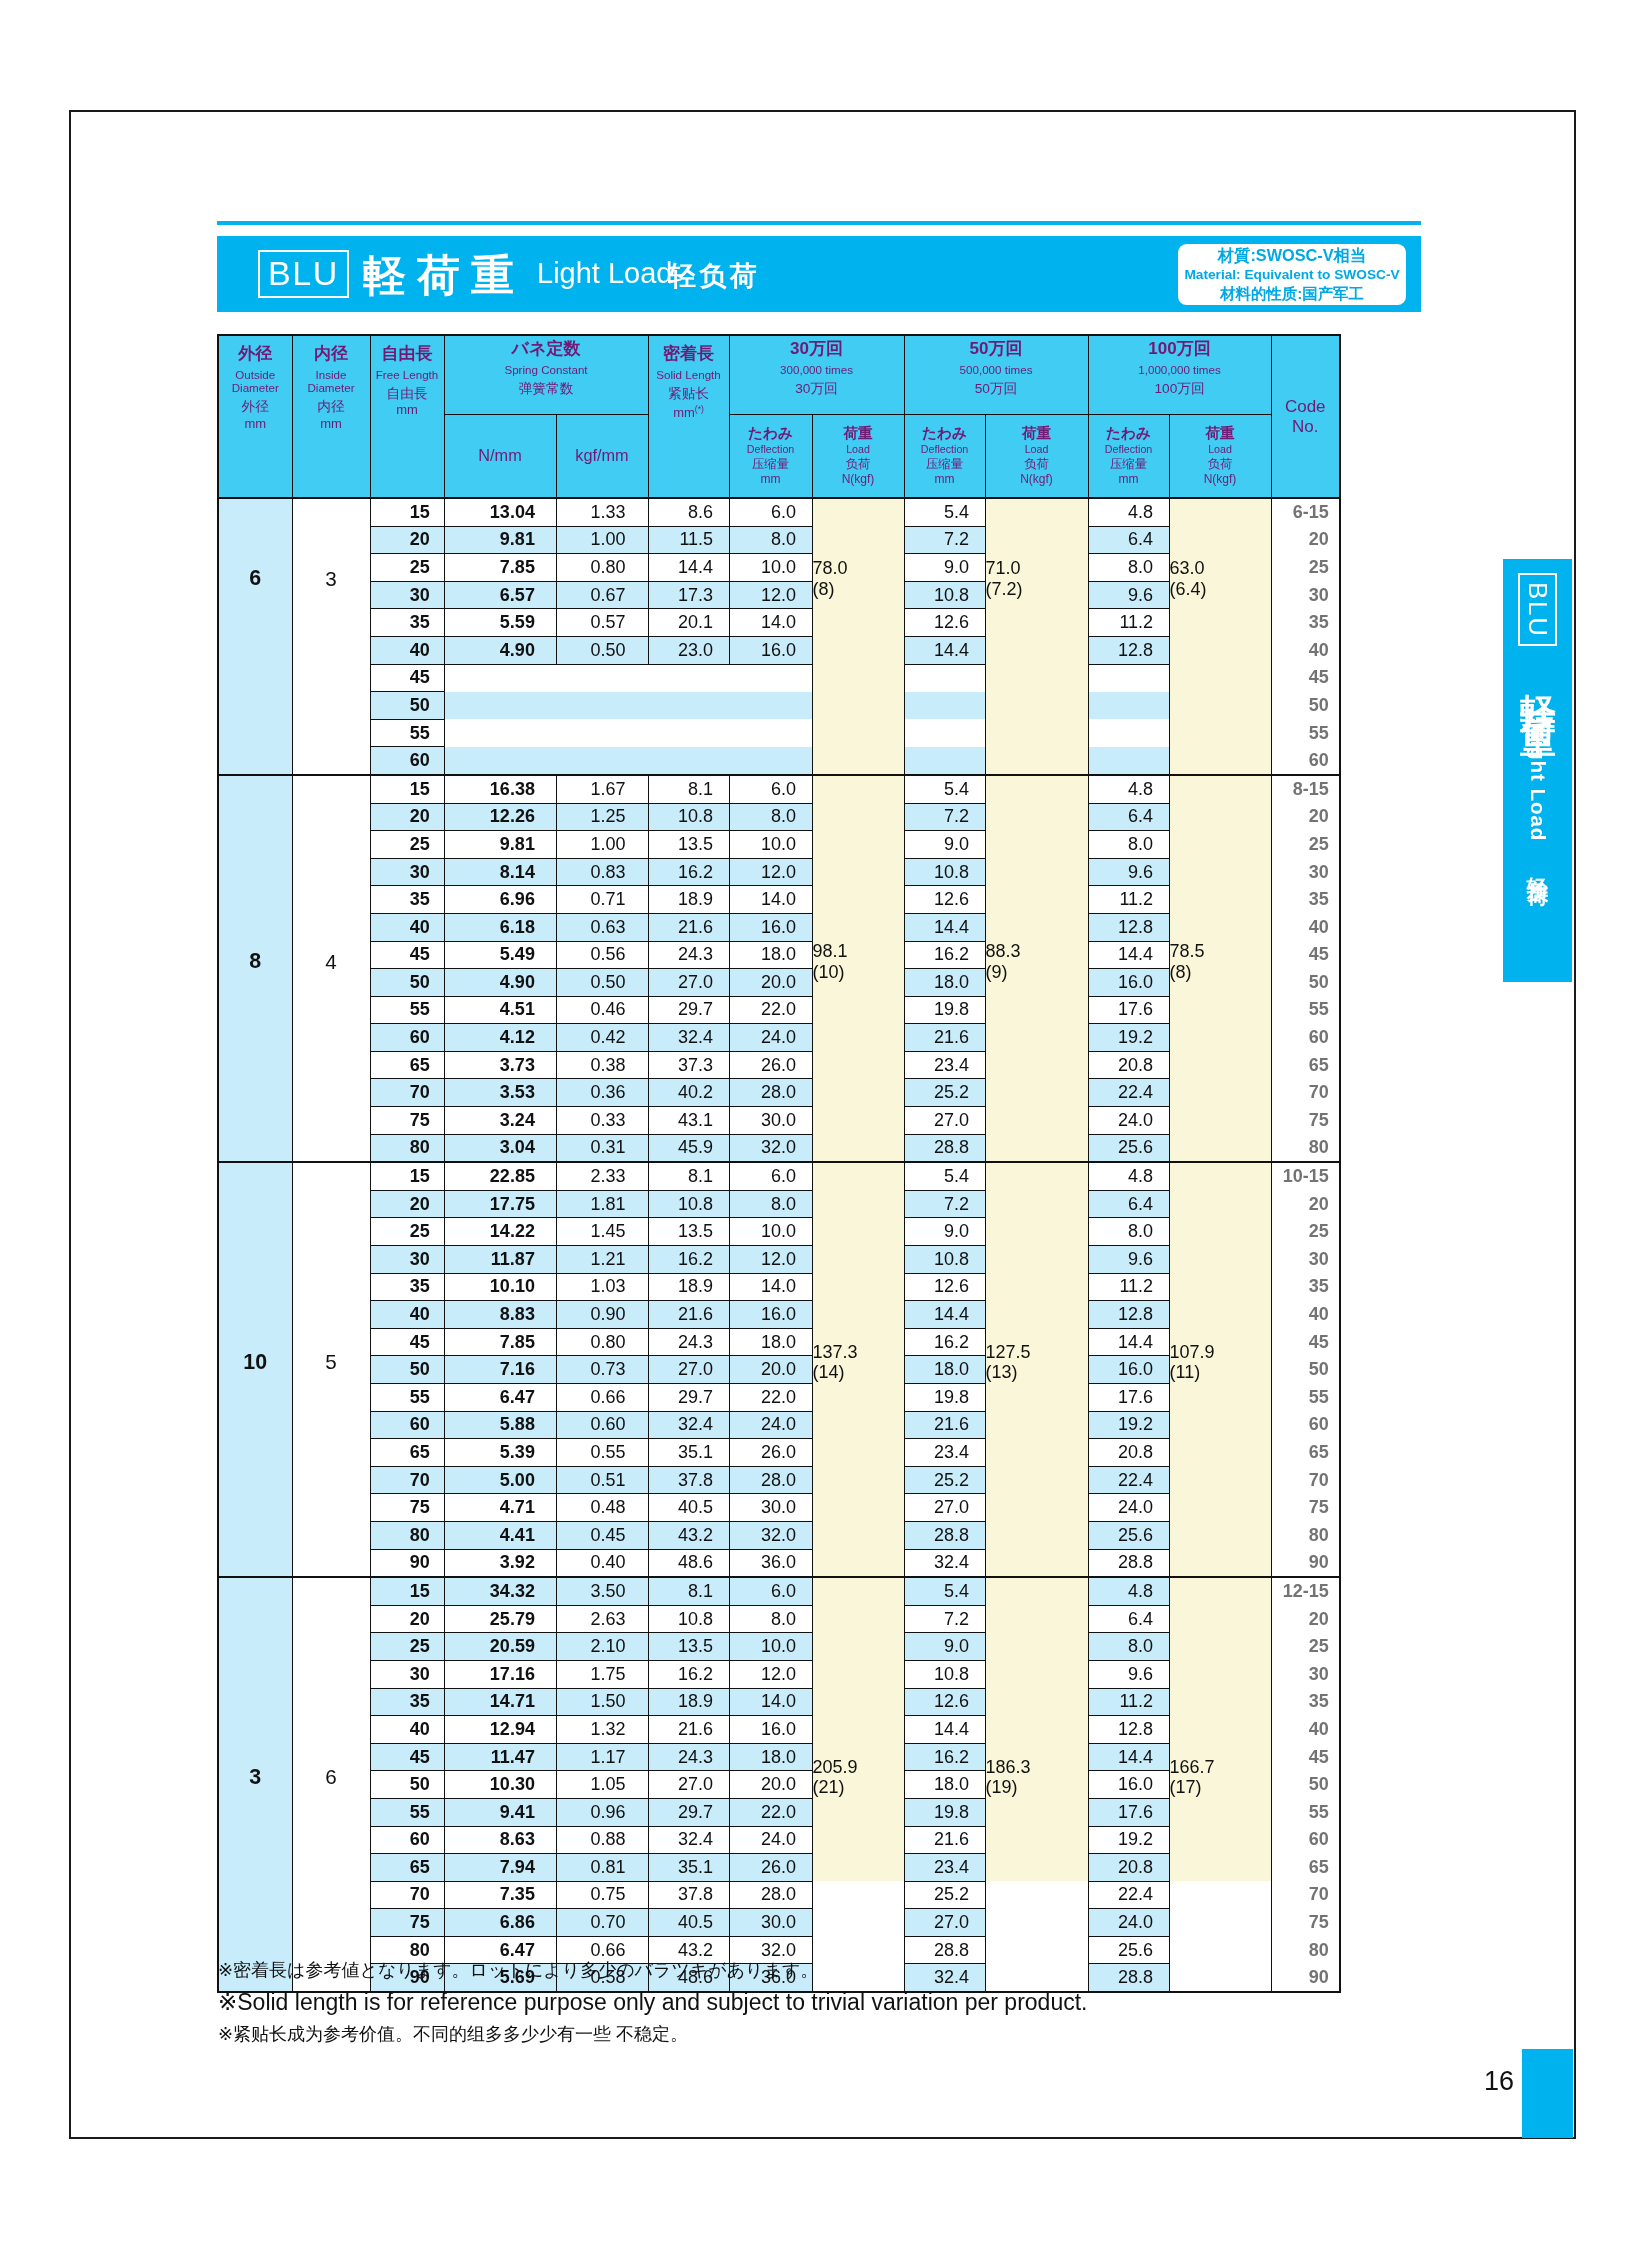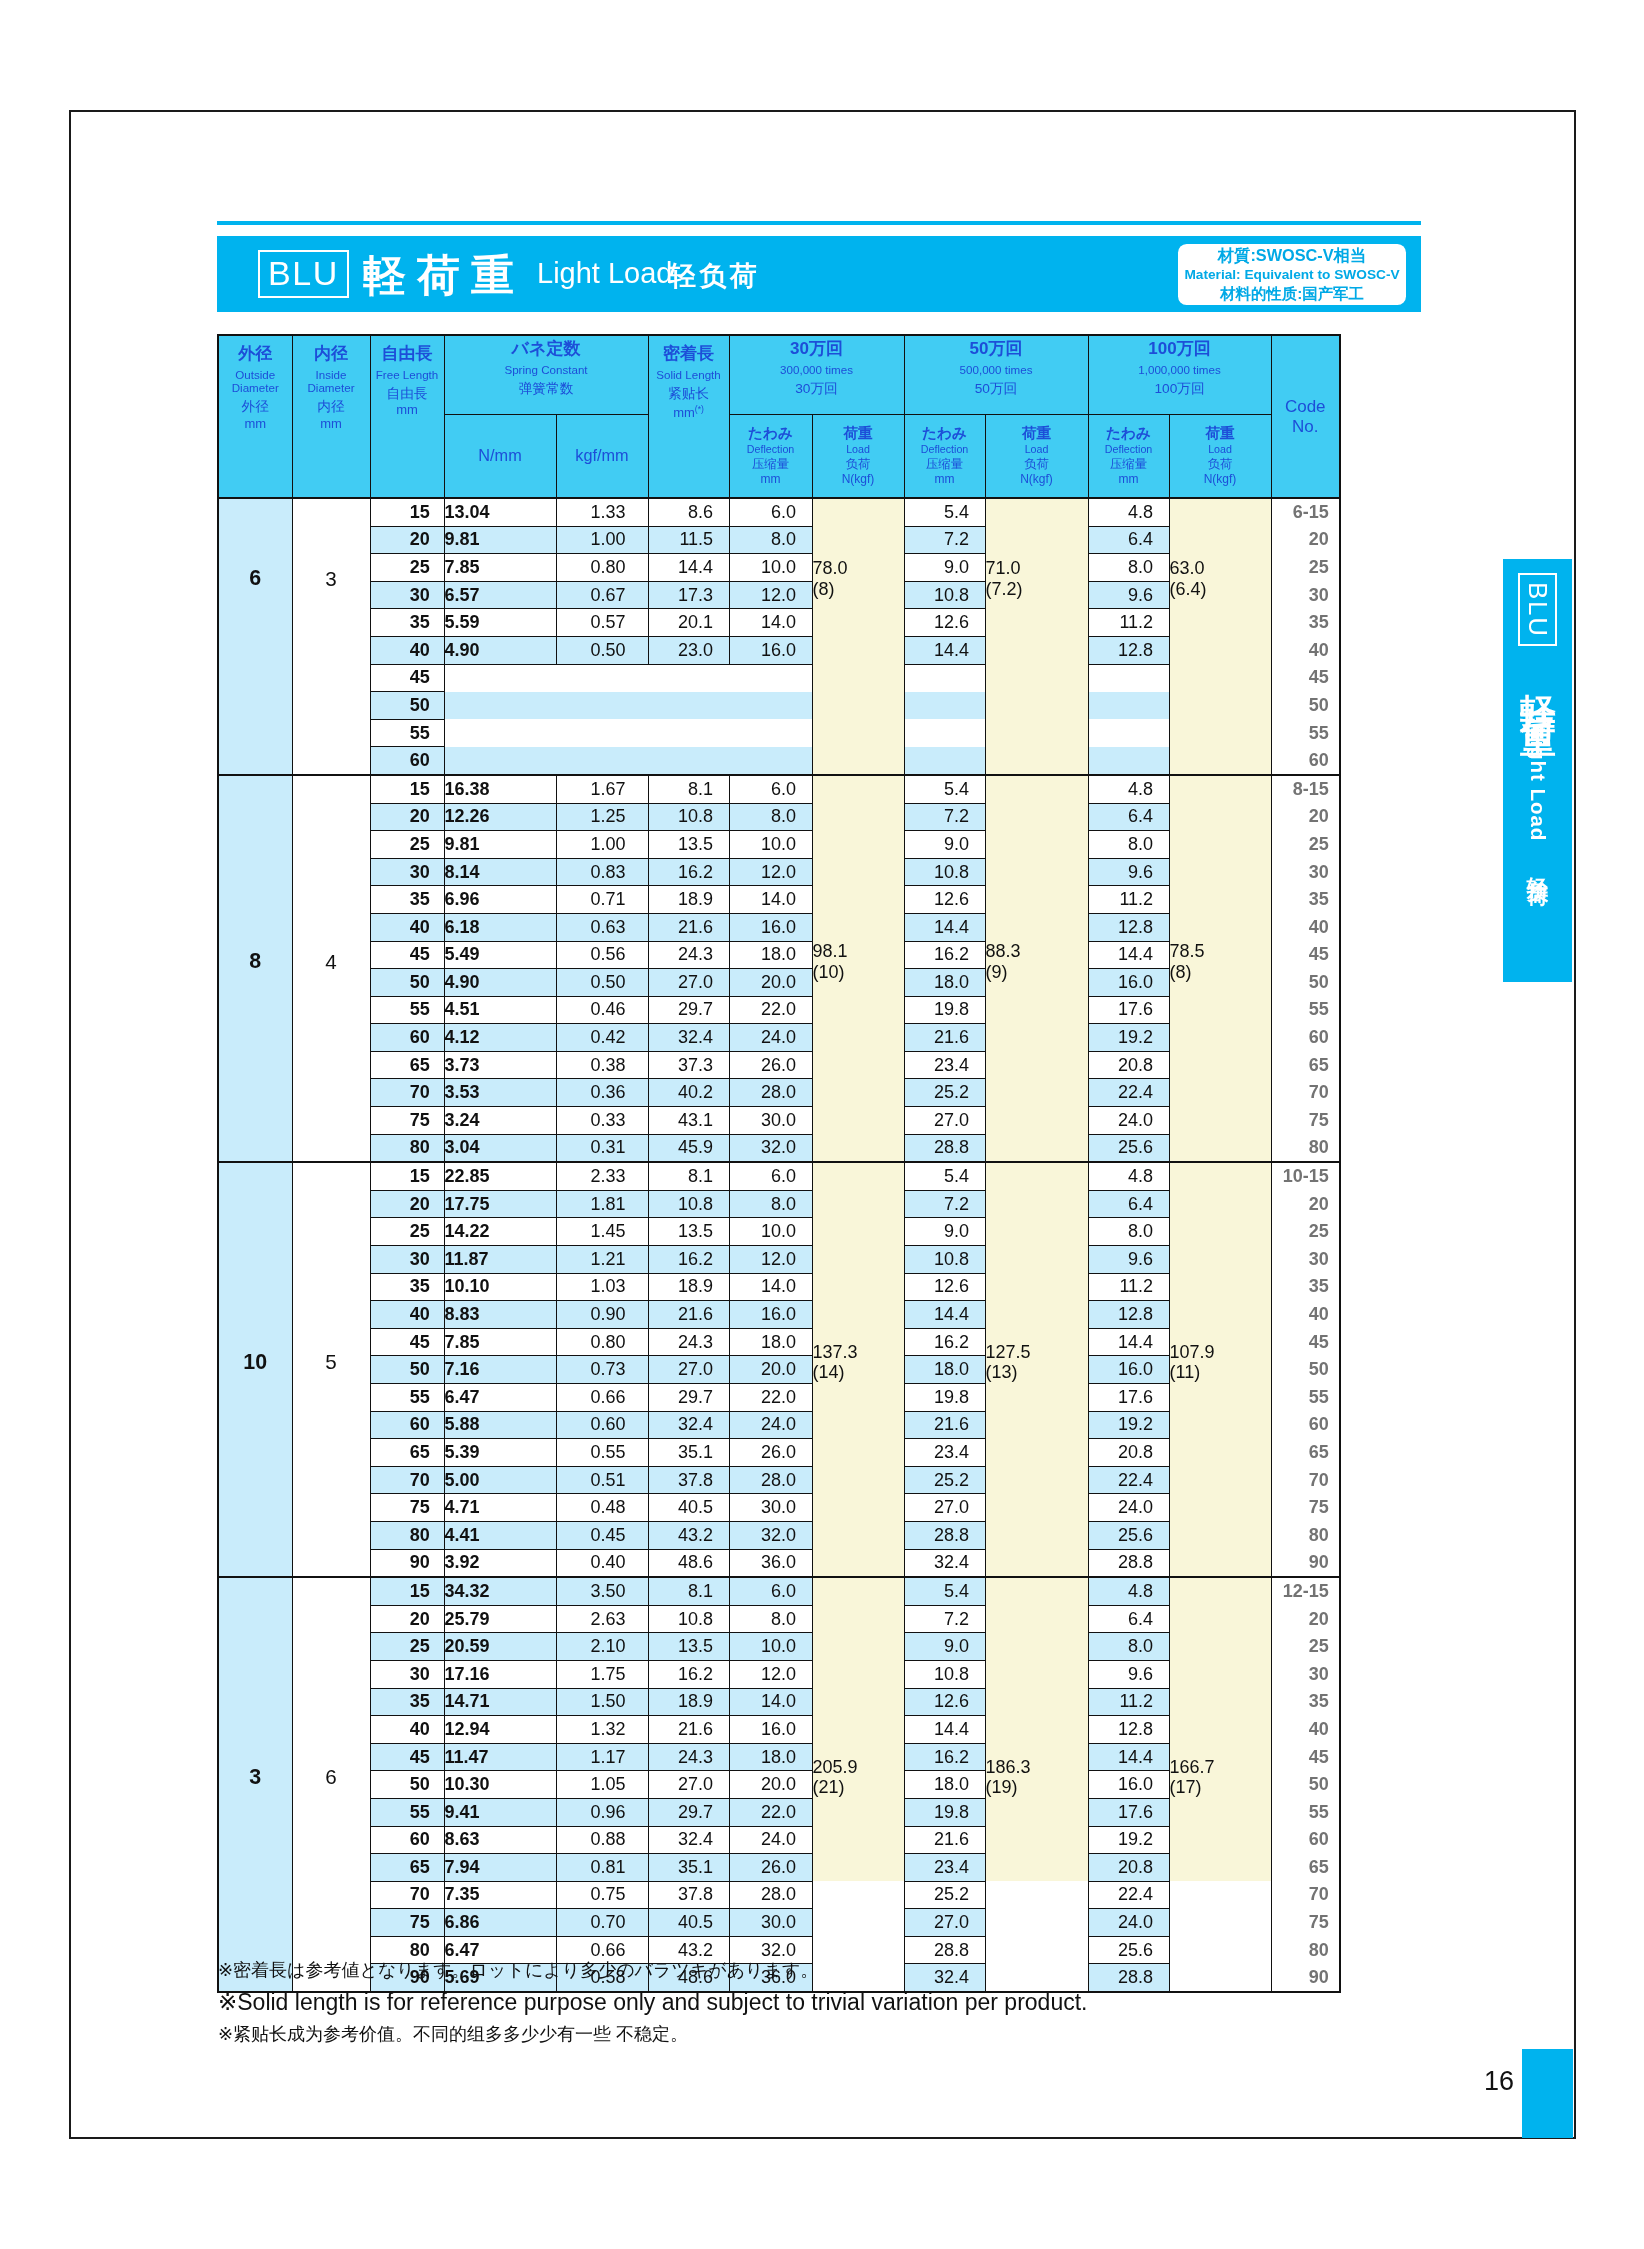--- a/index.html
+++ b/index.html
@@ -23,21 +23,21 @@
   .material-box { position:absolute; left:961px; top:7.7px; width:228px; height:61px; background:#fff; border-radius:8.6px;
                   display:flex; flex-direction:column; justify-content:center; align-items:center;
                   color:#00a9e6; font-weight:bold; text-align:center; }
   .mb1 { font-size:16.3px; line-height:19.7px; }
   .mb2 { font-size:13.7px; line-height:18px; }
   .mb3 { font-size:15.4px; line-height:19px; }
 
   
   table.spring { position:absolute; left:217px; top:334px; width:1120px; border-collapse:collapse;
                  table-layout:fixed; border:2.6px solid #111; }
-  thead th { background:#41ccf3; color:#1d4ed8; border:1.3px solid #111; padding:3.4px 1.7px; font-weight:normal; vertical-align:top; }
+  thead th { background:#41ccf3; color:#701a75; border:1.3px solid #111; padding:3.4px 1.7px; font-weight:normal; vertical-align:top; }
   thead tr.h1 { height:79px; }
   thead tr.h2 { height:84px; }
   thead tr.h2 th { border-bottom:2.6px solid #111; vertical-align:middle; }
   .hstack { display:flex; flex-direction:column; align-items:center; height:100%; padding-top:5.1px; box-sizing:border-box; }
   .hstack .unit { margin-top:auto; padding-bottom:3.4px; }
   .hl1 { font-size:17px; font-weight:bold; line-height:20.6px; }
   .hl2 { font-size:11.6px; line-height:13.7px; margin-top:2.6px; }
   .hl3 { font-size:13.7px; line-height:16.3px; margin-top:4.3px; }
   .hl4 { font-size:13px; line-height:15.4px; }
   .hl4 sup { font-size:8.6px; }
@@ -51,21 +51,21 @@
 
   tbody tr { height:26.6px; }
   tbody td { padding:0; font-size:18px; height:26.6px; overflow:visible; }
   tbody td.s { background:#fff; }
   tbody tr.alt td.s { background:#c9ecfb; }
   tbody tr.gfirst td { border-top:2.6px solid #111; }
 
   td.fl { border:1.3px solid #111; text-align:right; padding-right:13.7px; font-weight:bold;padding-left:28px; }
   td.v  { border:1.3px solid #111; }
   td.e  { border:none; }
-  td.n   { padding-right:20.6px; font-weight:bold; }
+  td.n   { text-align:right; padding-right:20.6px; font-weight:bold; }
   td.kgf { text-align:right; padding-right:22px; }
   td.sl  { text-align:right; padding-right:15.4px; }
   td.d   { text-align:right; padding-right:15.4px; }
   td.code { border-left:1.3px solid #111; text-align:right; padding-right:10.3px;
             font-weight:bold; color:#737373; background:#fff; }
 
   td.odc { background:#c9ecfb; border-right:1.3px solid #111; position:relative; vertical-align:top; }
   td.idc { background:#fff;    border-right:1.3px solid #111; position:relative; vertical-align:top; }
   .cv { position:absolute; left:0; top:0; width:100%; display:flex; align-items:center; justify-content:center; }
   .odv { font-size:21.4px; font-weight:bold; }

